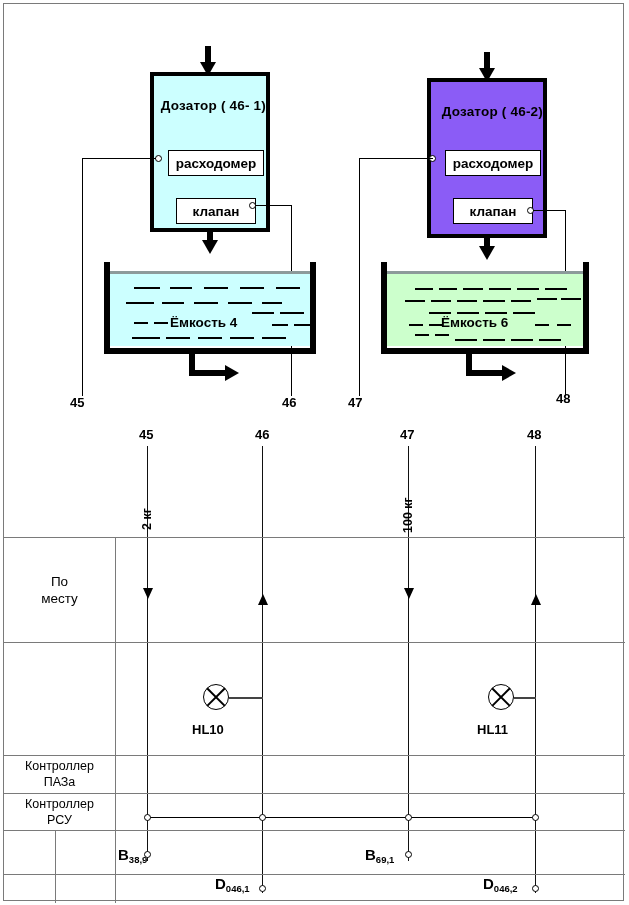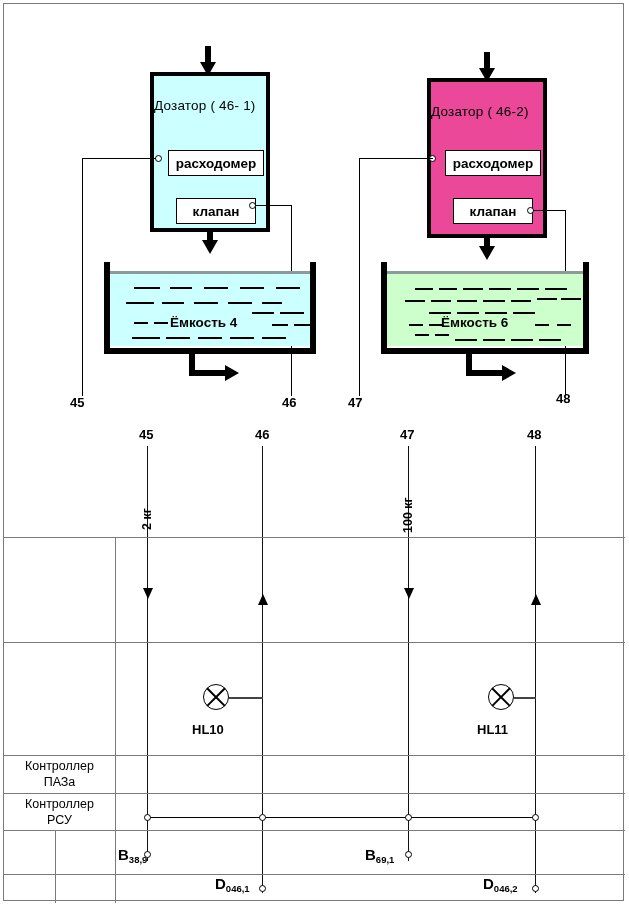--- a/index.html
+++ b/index.html
@@ -34,23 +34,23 @@
   .dozator {
     position: absolute;
     box-sizing: border-box;
     border: 4px solid #000000;
   }
   .dozator .title {
     position: absolute;
     top: 22px;
     left: 0;
     width: 100%;
-    text-align: left;
+    text-align: right;
     font-size: 13.5px;
-    font-weight: normal;
+    font-weight: bold;
     color: #000;
     letter-spacing: 0.2px;
   }
   .innerbox {
     position: absolute;
     box-sizing: border-box;
     border: 1.5px solid #000;
     background: #ffffff;
     display: flex;
     align-items: center;
@@ -246,21 +246,21 @@
     <div class="tank-label" style="left:66px;top:53px;">Ёмкость 4</div>
   </div>
 
   <div class="abs" style="left:189px;top:354px;width:6px;height:22px;background:#000;"></div>
   <div class="abs" style="left:189px;top:370px;width:38px;height:6px;background:#000;"></div>
   <div class="abs" style="left:225px;top:365px;width:0;height:0;border-top:8px solid transparent;border-bottom:8px solid transparent;border-left:14px solid #000;"></div>
 
   <div class="abs" style="left:484px;top:52px;width:6px;height:20px;background:#000;"></div>
   <div class="abs" style="left:479px;top:68px;width:0;height:0;border-left:8px solid transparent;border-right:8px solid transparent;border-top:14px solid #000;"></div>
 
-  <div class="dozator" style="left:427px;top:78px;width:120px;height:160px;background:#ec4899;">
+  <div class="dozator" style="left:427px;top:78px;width:120px;height:160px;background:#8b5cf6;">
     <div class="title">Дозатор  ( 46-2)</div>
     <div class="innerbox" style="left:14px;top:68px;width:96px;height:26px;">
       <span>расходомер</span>
     </div>
     <div class="innerbox" style="left:22px;top:116px;width:80px;height:26px;">
       <span>клапан</span>
     </div>
   </div>
   <div class="bubble" style="left:429px;top:155px;"></div>
   <div class="hline" style="left:359px;top:158px;width:74px;"></div>
@@ -332,20 +332,26 @@
   <div class="gline-h" style="left:4px;top:642px;width:621px;"></div>
   <div class="gline-h" style="left:4px;top:755px;width:621px;"></div>
   <div class="gline-h" style="left:4px;top:793px;width:621px;"></div>
   <div class="gline-h" style="left:4px;top:830px;width:621px;"></div>
   <div class="gline-h" style="left:4px;top:874px;width:621px;"></div>
 
   <div class="gline-v" style="left:115px;top:537px;height:366px;"></div>
 
   <div class="gline-v" style="left:55px;top:830px;height:73px;"></div>
 
+  <div class="rowlabel" style="left:4px;top:537px;width:111px;height:105px;">
+    <div style="text-align:center;">
+      <div>По</div>
+      <div>месту</div>
+    </div>
+  </div>
 
 
   <div class="rowlabel small" style="left:4px;top:755px;width:111px;height:38px;">
     <div style="text-align:center;line-height:16px;">
       <div>Контроллер</div>
       <div>ПАЗа</div>
     </div>
   </div>
 
   <div class="rowlabel small" style="left:4px;top:793px;width:111px;height:37px;">

